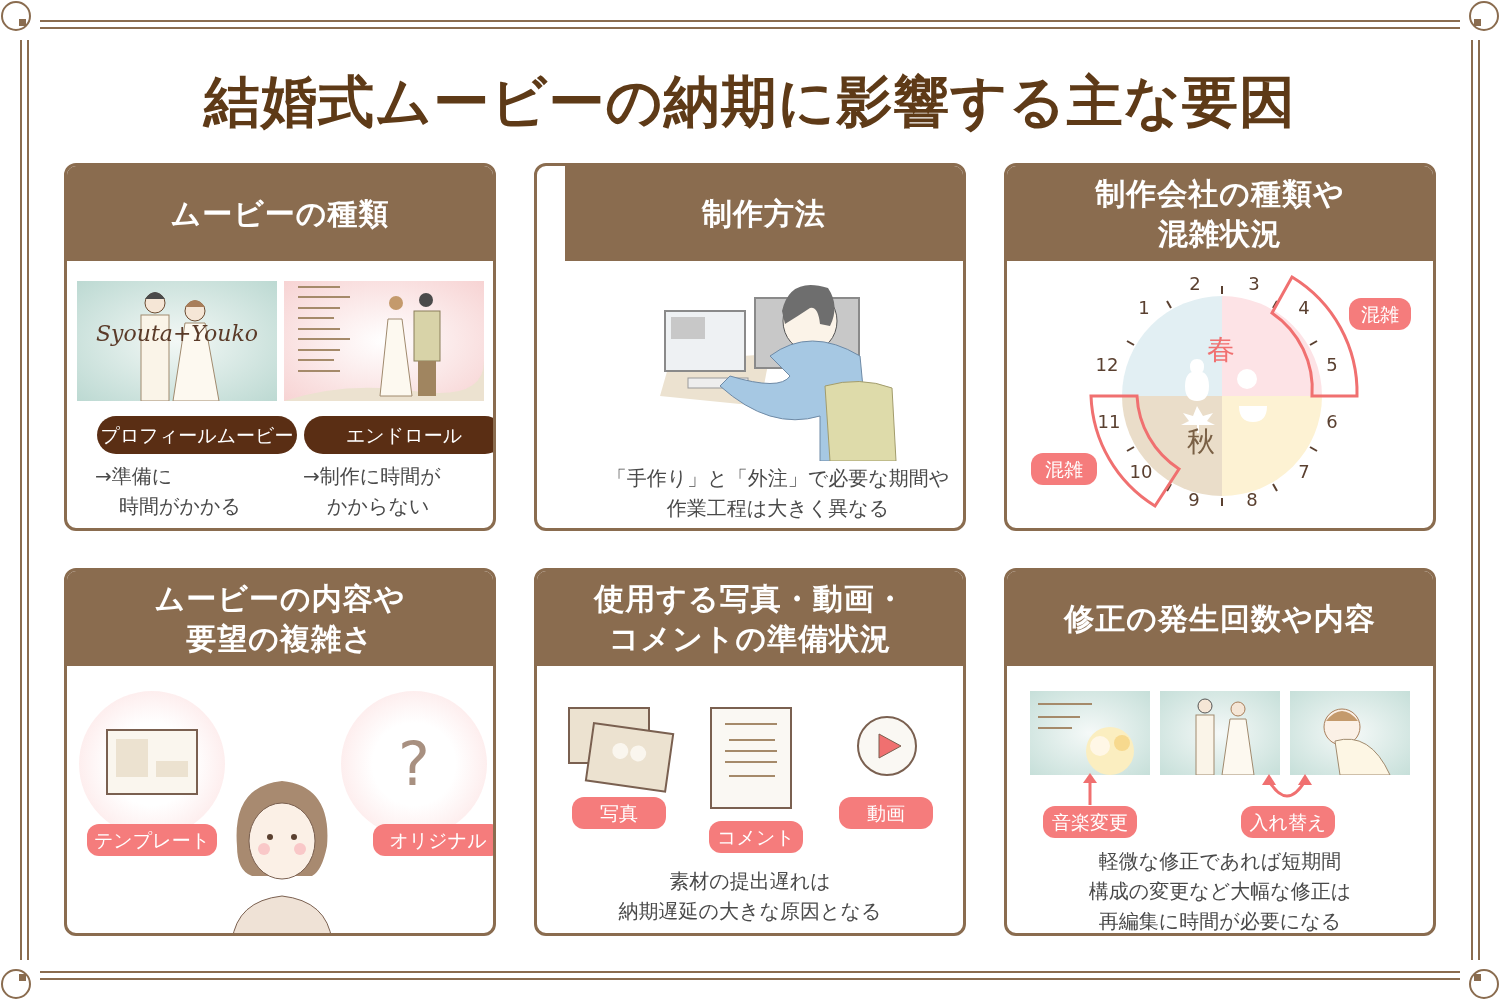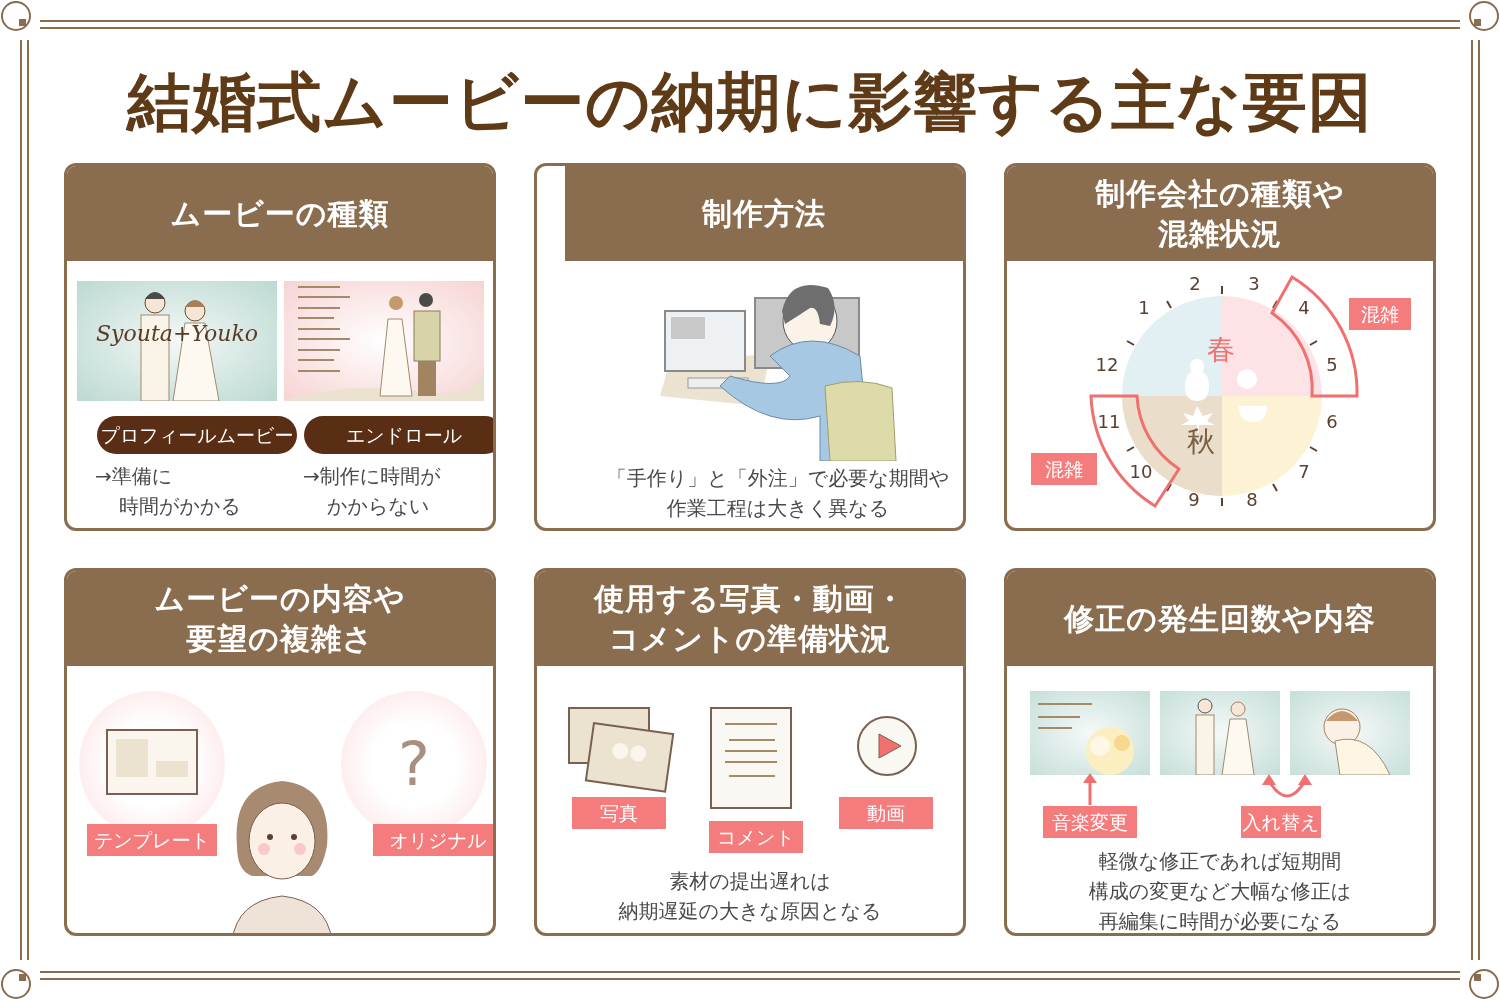--- a/index.html
+++ b/index.html
@@ -3,27 +3,27 @@
 <meta charset="utf-8">
 <style>
   * { box-sizing: border-box; margin: 0; padding: 0; }
   body { width: 1500px; height: 1000px; background: #ffffff; position: relative; overflow: hidden;
          font-family: "DejaVu Sans", "Liberation Sans", sans-serif; color: #4a4a4a; }
   .frame-outer { position: absolute; left: 20px; top: 20px; width: 1460px; height: 960px; border: 2px solid #8a6c4f; }
   .frame-inner { position: absolute; left: 27px; top: 27px; width: 1446px; height: 946px; border: 2px solid #8a6c4f; }
   .corner { position: absolute; width: 24px; height: 24px; background: #fff; }
   .corner .dot { position: absolute; width: 7px; height: 7px; background: #8a6c4f; }
   .corner .arc { position: absolute; width: 30px; height: 30px; border: 2px solid #8a6c4f; border-radius: 50%; }
-  .title { position: absolute; left: 0; top: 52px; width: 1500px; text-align: center; font-size: 64px; font-weight: bold;
+  .title { position: absolute; left: 0; top: 52px; width: 1500px; text-align: center; font-size: 56px; font-weight: bold;
            color: #5e3a17; letter-spacing: 1px; line-height: 100px; }
   .card { position: absolute; width: 432px; border: 3px solid #8a6c4f; border-radius: 12px; background: #fff; overflow: hidden; }
   .card-head { height: 95px; background: #8a6c4f; color: #fff; display: flex; align-items: center; justify-content: center;
                text-align: center; font-size: 30px; font-weight: bold; line-height: 40px; letter-spacing: 1px; }
   .card-body { position: relative; }
-  .tag { position: absolute; background: #f57c7c; color: #fff; font-size: 19px; border-radius: 0; text-align: center; line-height: 32px; }
+  .tag { position: absolute; background: #f57c7c; color: #fff; font-size: 19px; border-radius: 12px; text-align: center; line-height: 32px; }
   .pill { position: absolute; background: #5a2e14; color: #fff; font-size: 19px; border-radius: 20px; text-align: center; line-height: 38px; margin-left: 20px; }
   .desc { position: absolute; font-size: 20px; color: #4a4a4a; line-height: 30px; text-align: center; }
   .thumb { position: absolute; overflow: hidden; }
 </style>
 </head>
 <body>
 
 <div class="frame-outer"></div>
 <div class="frame-inner"></div>
 <div class="corner" style="left:16px;top:16px;">
@@ -276,20 +276,20 @@
           <line x1="83" y1="8" x2="83" y2="34"></line>
           <path d="M262 10 Q280 40 298 10"></path>
         </g>
       <g fill="#f07070">
           <path d="M76 12 L83 2 L90 12Z"></path>
           <path d="M255 14 L262 3 L269 14Z"></path>
           <path d="M291 14 L298 3 L305 14Z"></path>
         </g>
     </svg>
     <div class="tag" style="left:36px;top:140px;width:94px;">音楽変更</div>
-    <div class="tag" style="left:234px;top:140px;width:80px;">入れ替え</div>
+    <div class="tag" style="left:234px;top:140px;width:94px;">入れ替え</div>
     <div class="desc" style="left:0;top:180px;width:426px;">
       <div>軽微な修正であれば短期間</div>
         <div>構成の変更など大幅な修正は</div>
         <div>再編集に時間が必要になる</div>
       </div>
   </div>
 </div>
 
 </body></html>

